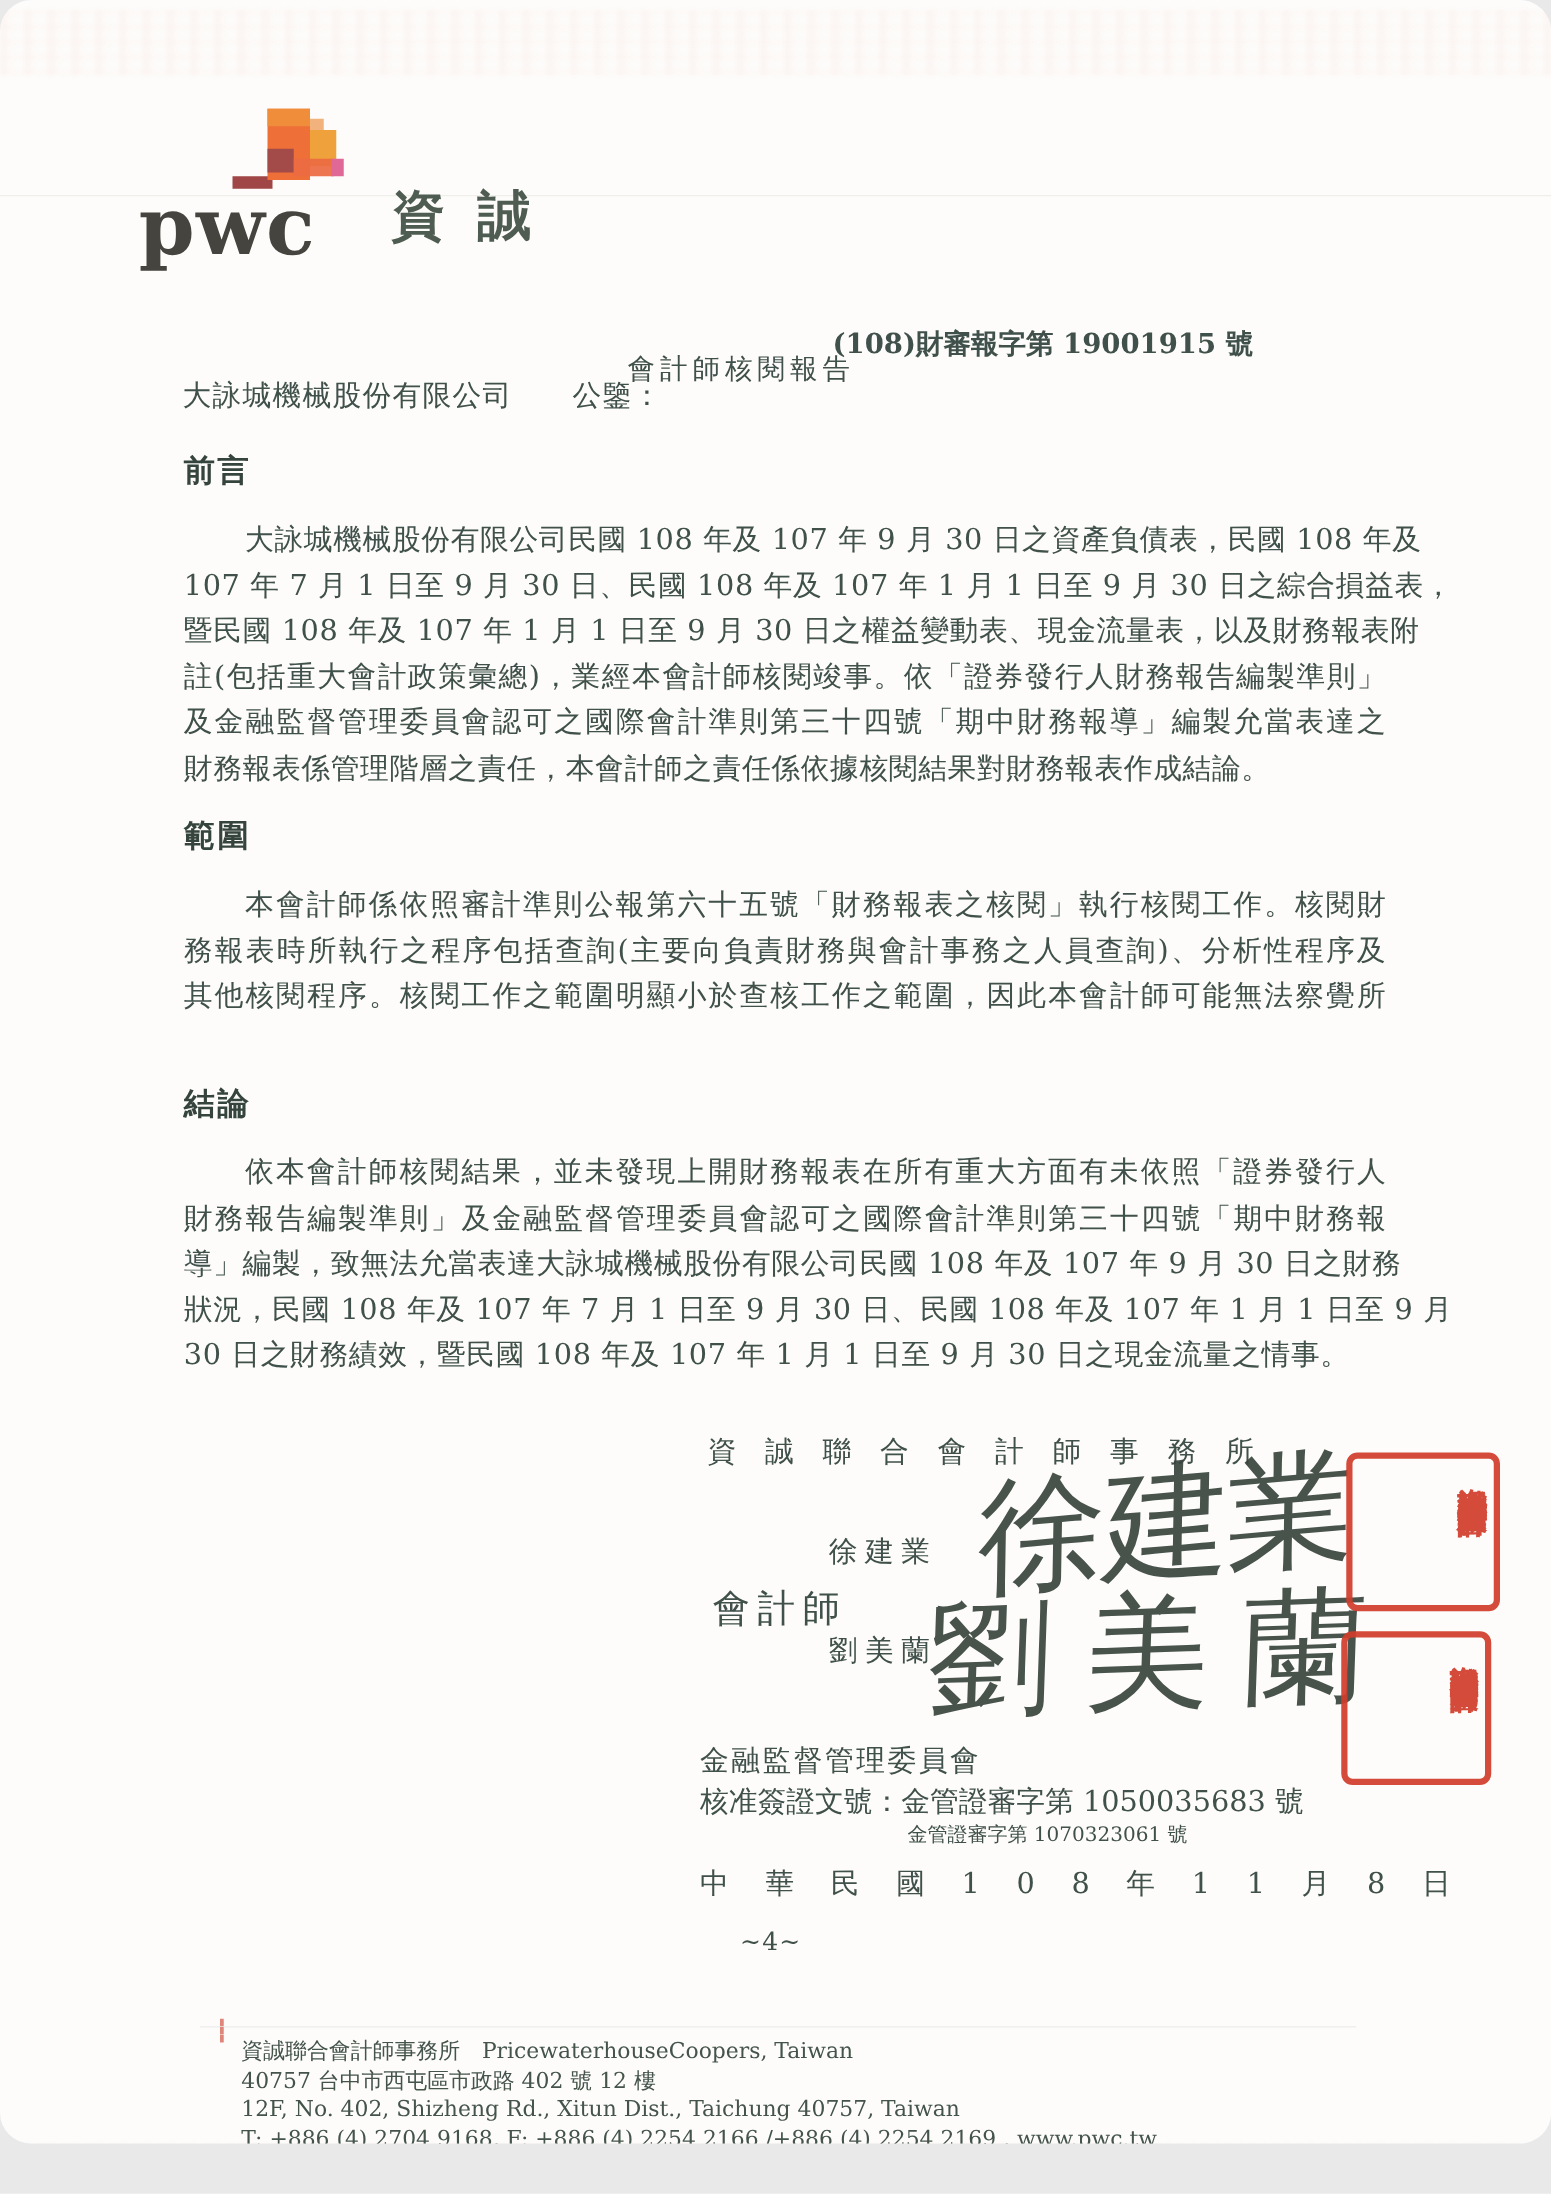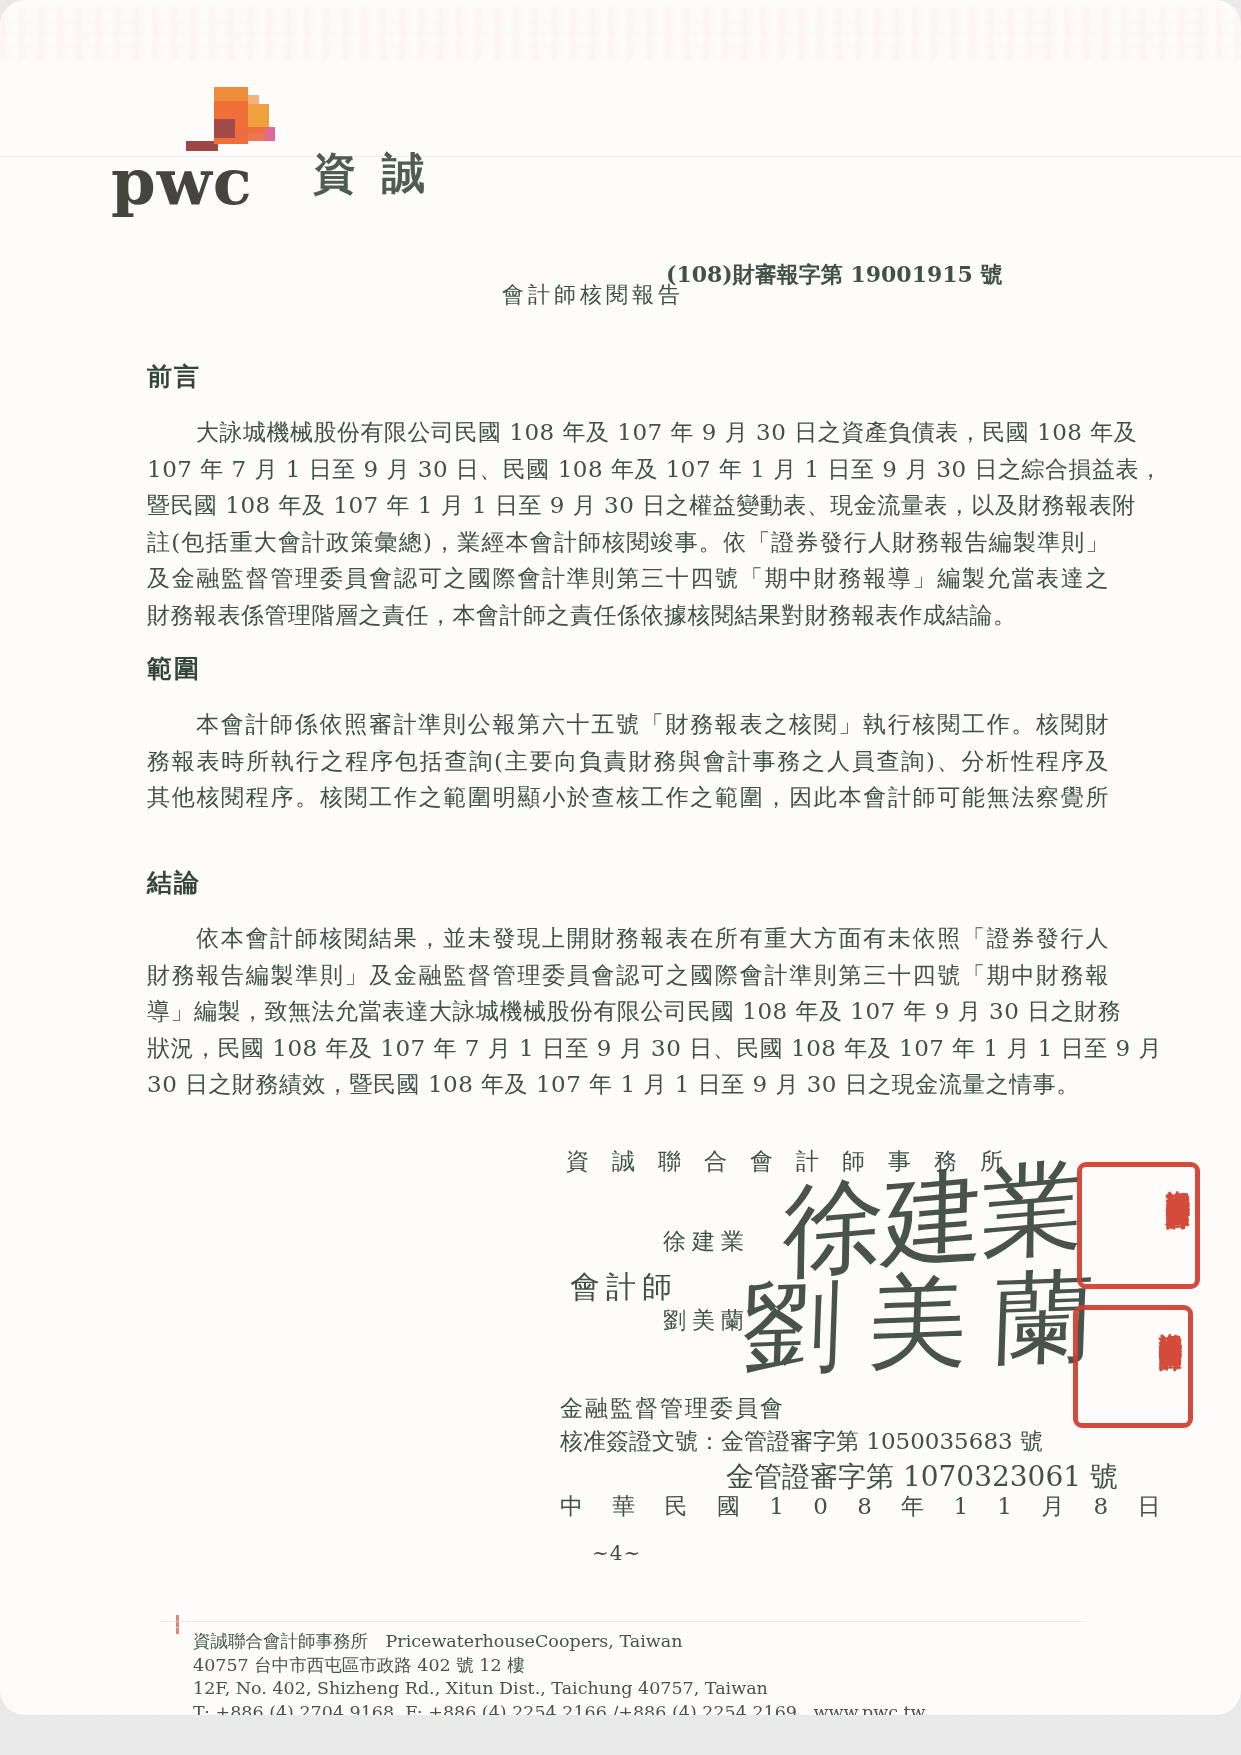--- a/index.html
+++ b/index.html
@@ -55,21 +55,21 @@
     writing-mode:vertical-rl;text-orientation:upright;
     font-weight:bold;letter-spacing:1px;
     font-family:"DejaVu Serif","Liberation Serif",serif;
     filter:saturate(1.1);
   }
   .seal1{left:1077px;top:1162px;width:123px;height:127px;font-size:24px;line-height:28px;}
   .seal2{left:1073px;top:1305px;width:120px;height:123px;font-size:23px;line-height:27px;}
   
   .authority{left:560px;top:1393px;font-size:23px;letter-spacing:2px;}
   .appr1{left:560px;top:1426px;font-size:23px;}
-  .appr2{left:726px;top:1458px;font-size:28px;}
+  .appr2{left:726px;top:1458px;font-size:16px;}
   .date-line{left:560px;top:1491px;font-size:23px;letter-spacing:11px;white-space:nowrap;}
   .page-num{left:592px;top:1541px;font-size:20px;letter-spacing:1px;}
   
   .footer-rule{left:160px;top:1621px;width:925px;height:1px;background:#ececea;}
   .fold-mark{left:176px;top:1615px;width:0;height:19px;border-left:3px dashed #d04838;opacity:.65;}
   .footer{left:193px;top:1630px;width:900px;font-size:17.5px;line-height:23.5px;color:#44544b;}
 </style>
 </head>
 <body>
 
@@ -87,20 +87,21 @@
     <div class="blk" style="left:248px;top:104px;width:21px;height:29px;background:#efa23b"></div>
     <div class="blk" style="left:214px;top:119px;width:21px;height:19px;background:#a34b49"></div>
     <div class="blk" style="left:235px;top:127px;width:32px;height:14px;background:#ec6a42;opacity:.92"></div>
     <div class="blk" style="left:265px;top:127px;width:10px;height:14px;background:#e06896"></div>
     <div class="abs pwc-word">pwc</div>
     <div class="abs brand-cn">資誠</div>
   </div>
 
   <div class="abs doc-title">會計師核閱報告</div>
   <div class="abs ref-no">(108)財審報字第 19001915 號</div>
+  <div class="abs addressee">大詠城機械股份有限公司　　公鑒：</div>
 
   <div class="abs section" style="top:360px">
     <div class="heading">前言</div>
     <div class="para">
       <div class="bline first">大詠城機械股份有限公司民國 108 年及 107 年 9 月 30 日之資產負債表，民國 108 年及</div>
       <div class="bline">107 年 7 月 1 日至 9 月 30 日、民國 108 年及 107 年 1 月 1 日至 9 月 30 日之綜合損益表，</div>
       <div class="bline">暨民國 108 年及 107 年 1 月 1 日至 9 月 30 日之權益變動表、現金流量表，以及財務報表附</div>
       <div class="bline">註(包括重大會計政策彙總)，業經本會計師核閱竣事。依「證券發行人財務報告編製準則」</div>
       <div class="bline">及金融監督管理委員會認可之國際會計準則第三十四號「期中財務報導」編製允當表達之</div>
       <div class="bline plast">財務報表係管理階層之責任，本會計師之責任係依據核閱結果對財務報表作成結論。</div>

